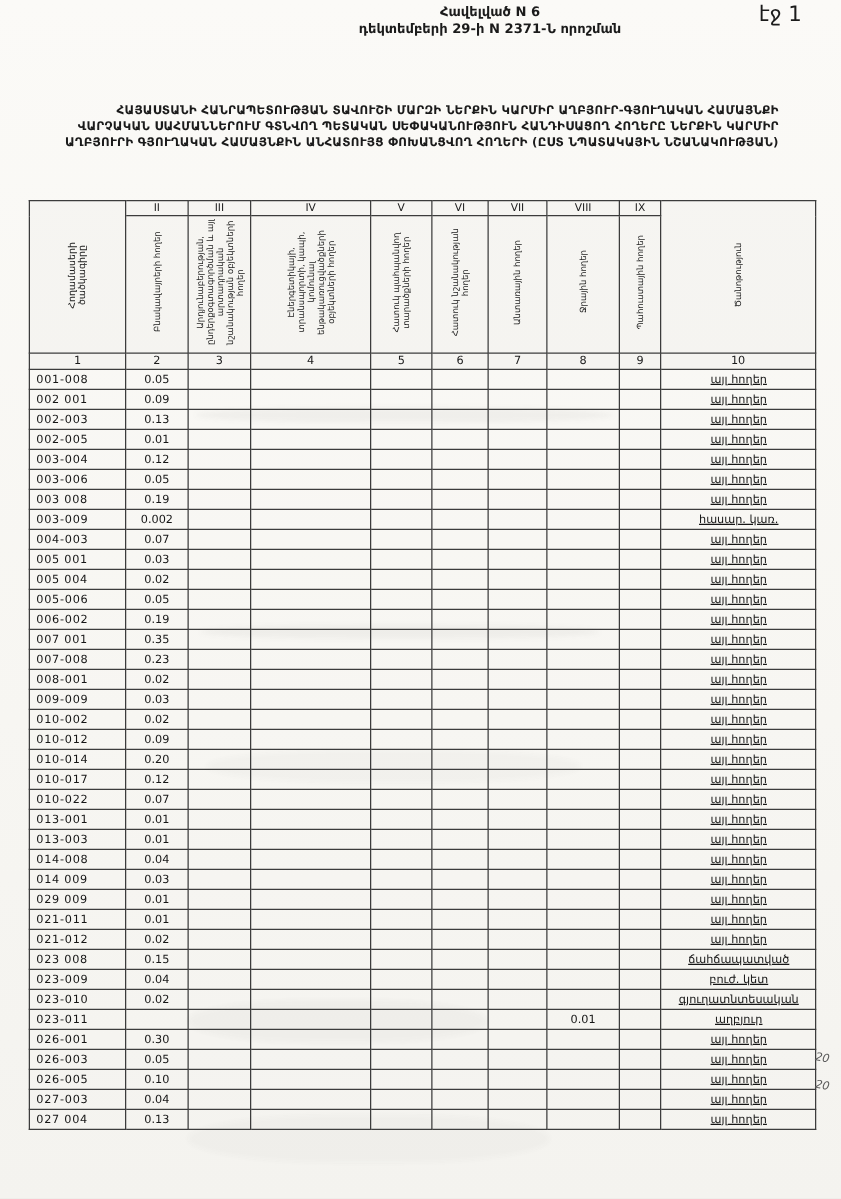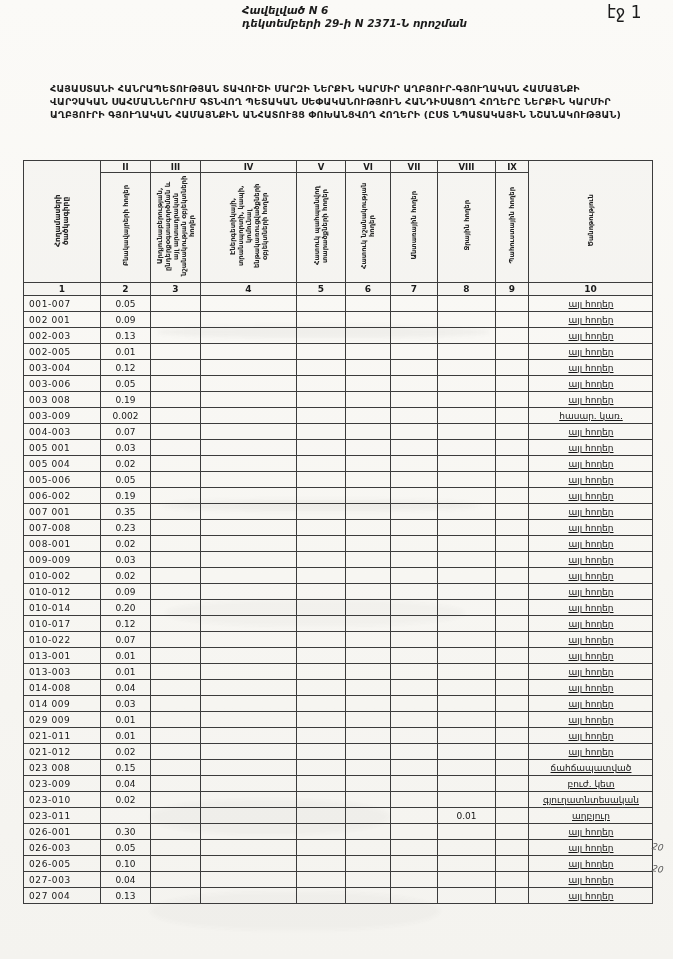--- a/index.html
+++ b/index.html
@@ -15,35 +15,35 @@
     background: linear-gradient(180deg, #fbfaf7 0%, #f7f6f2 60%, #f4f3ef 100%);
     color: #1b1b1b;
     overflow: hidden;
   }
   .page-label {
     position: absolute; top: 2px; left: 607px;
     font-weight: normal; font-size: 17px;
   }
   .annex {
     position: absolute; top: 4px; left: 242px; width: 300px;
-    text-align: left; font-weight: bold;
-    font-size: 10.5px; line-height: 12.5px; font-style: italic;
+    text-align: center; font-weight: bold;
+    font-size: 10.5px; line-height: 12.5px;
   }
   .doc-title {
     position: absolute; top: 82px; left: 50px; width: 573px;
-    text-align: left; font-weight: bold;
+    text-align: right; font-weight: bold;
     font-size: 9.5px; line-height: 13px; letter-spacing: 0.2px;
   }
   table.land-table {
     position: absolute; top: 160px; left: 23px; width: 629px;
     border-collapse: collapse; table-layout: fixed;
   }
   th, td { border: 1px solid #3c3c3c; overflow: hidden; }
   thead th {
-    font-weight: bold; text-align: center; vertical-align: middle;
+    font-weight: normal; text-align: center; vertical-align: middle;
     padding: 0; background: rgba(0,0,0,0.015);
   }
   .roman-row th { height: 12px; font-size: 8.5px; }
   .vhead-row th { height: 110px; }
   .num-row th { height: 13px; font-size: 9px; }
   .vtext {
     display: inline-block;
     writing-mode: vertical-rl;
     transform: rotate(180deg);
     font-size: 6.8px; line-height: 8px;
@@ -126,21 +126,21 @@
         <th>5</th>
         <th>6</th>
         <th>7</th>
         <th>8</th>
         <th>9</th>
         <th>10</th>
       </tr>
     </thead>
     <tbody>
         <tr>
-          <td class="col1">001-007</td>
+          <td class="col1">001-008</td>
           <td class="col2">0.05</td>
           <td class="col3"></td>
           <td class="col4"></td>
           <td class="col5"></td>
           <td class="col6"></td>
           <td class="col7"></td>
           <td class="col8"></td>
           <td class="col9"></td>
           <td class="col10">այլ հողեր</td>
         </tr>

